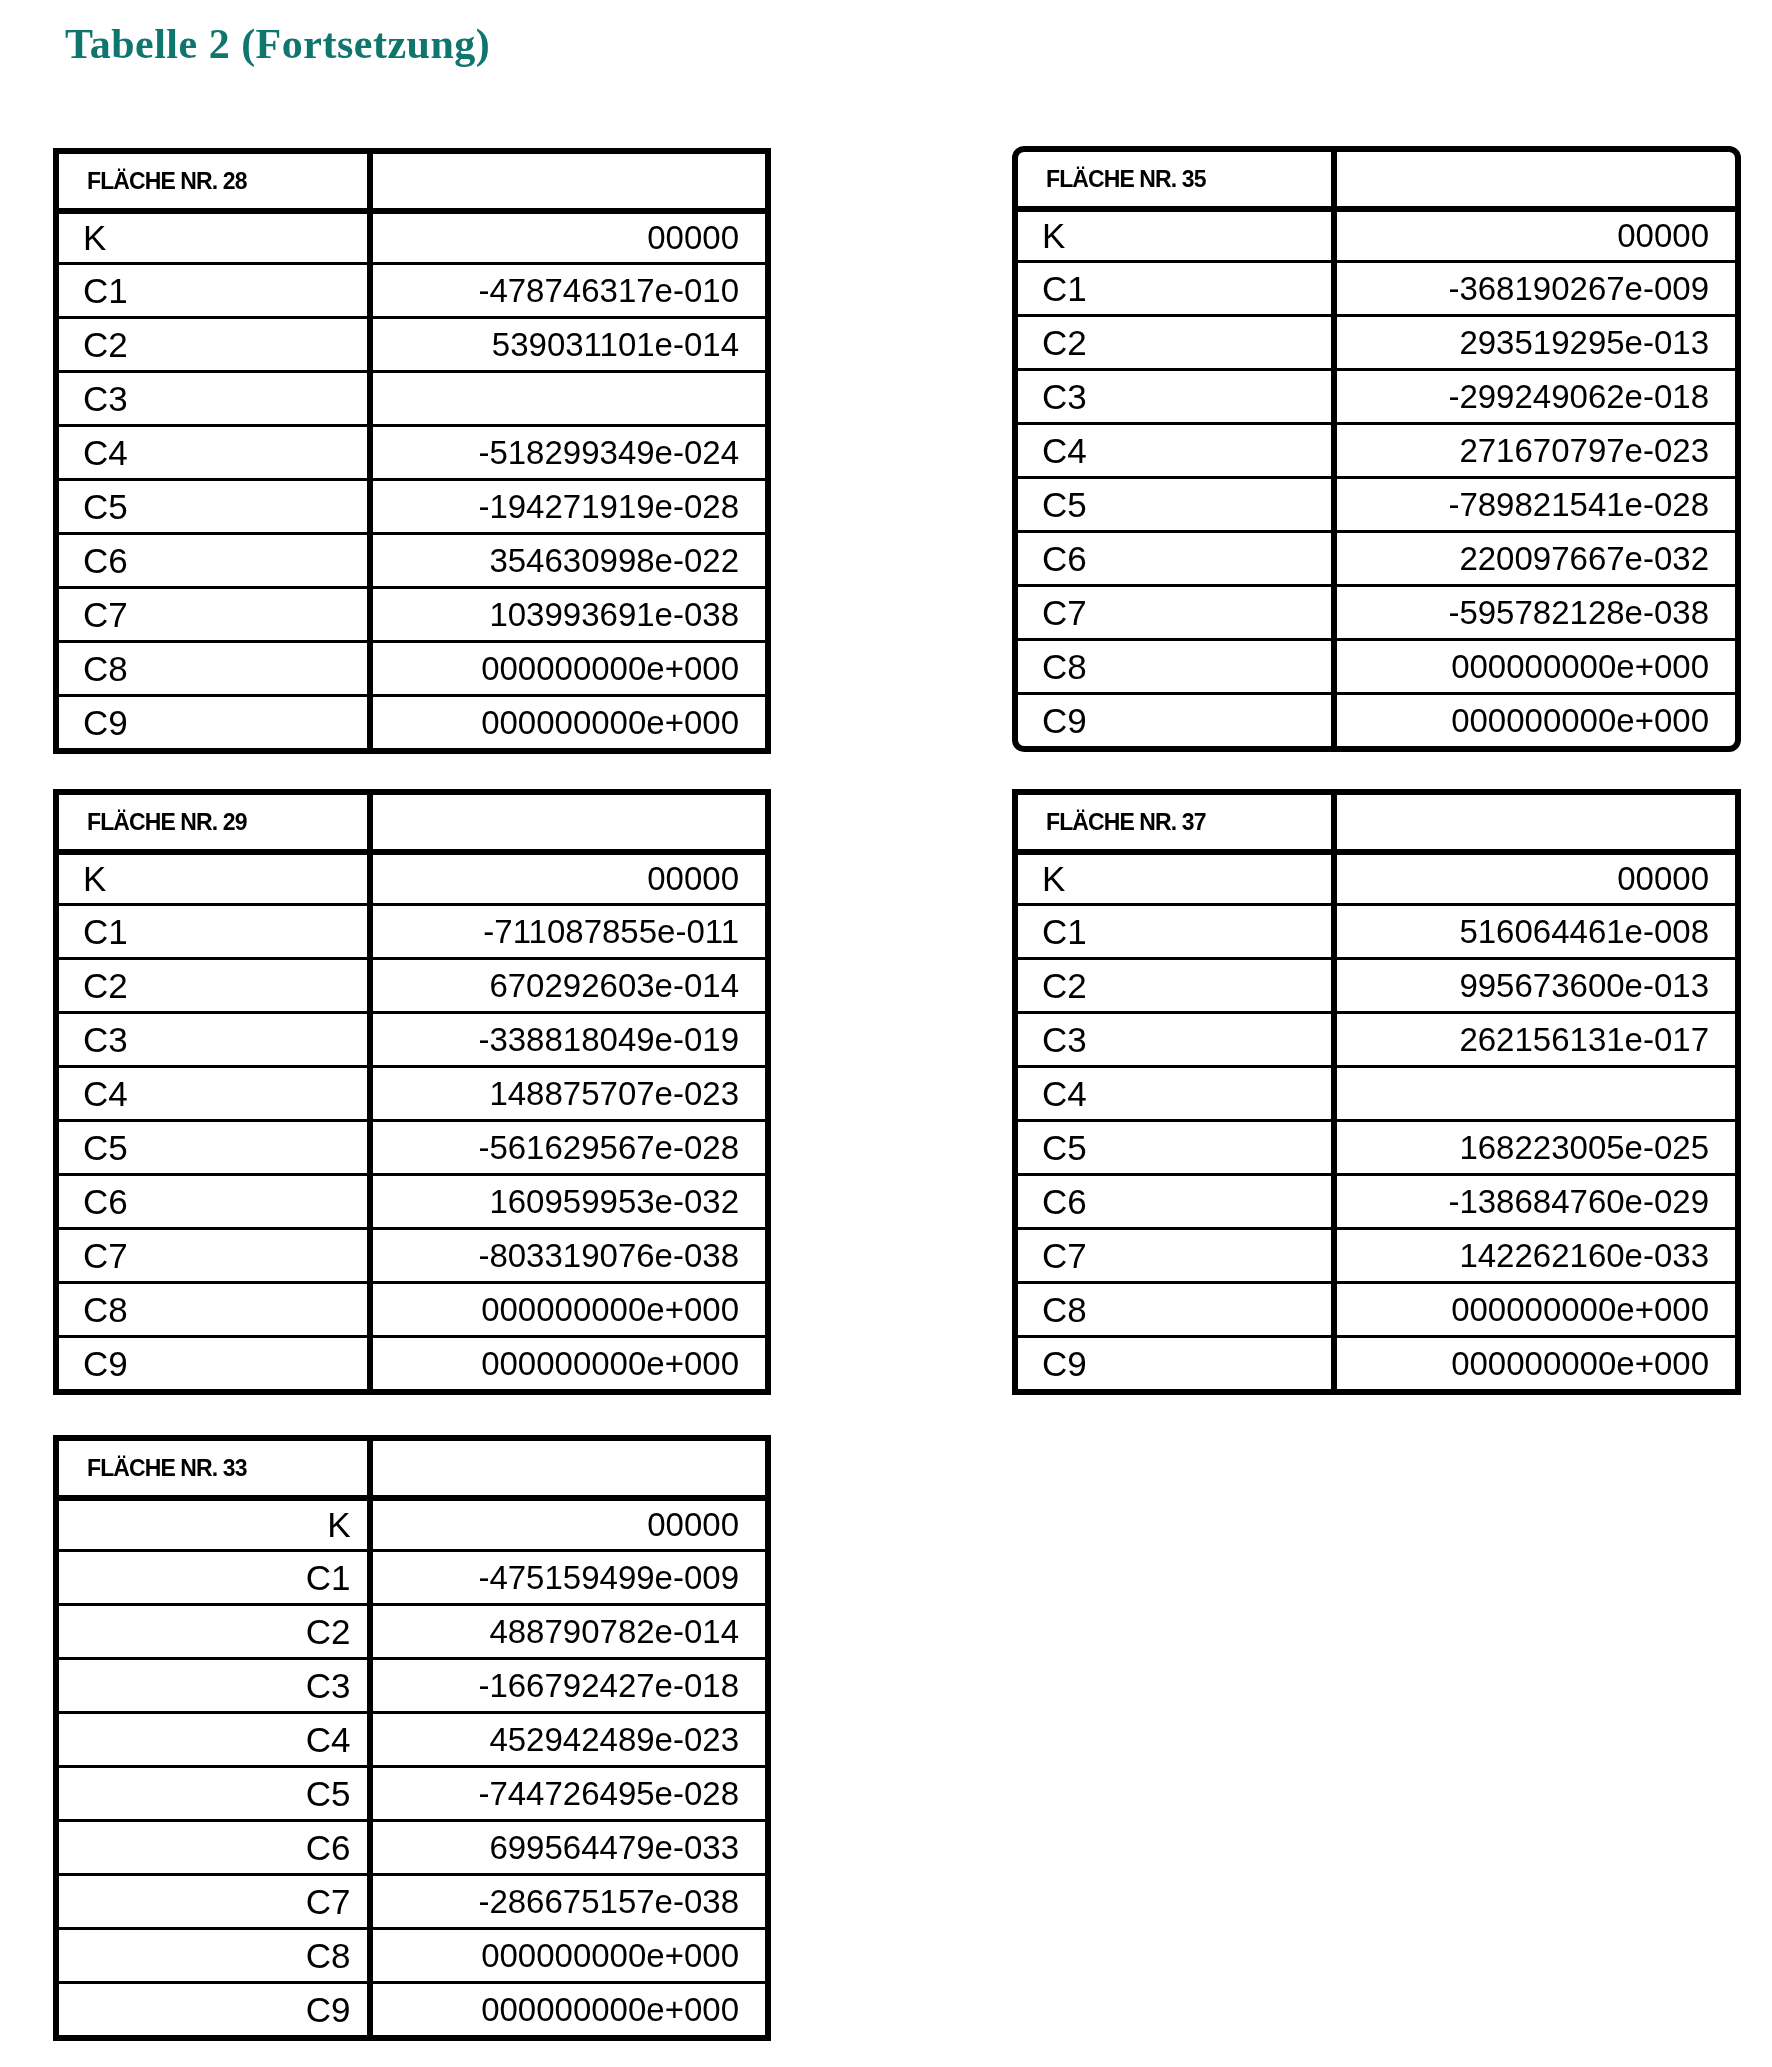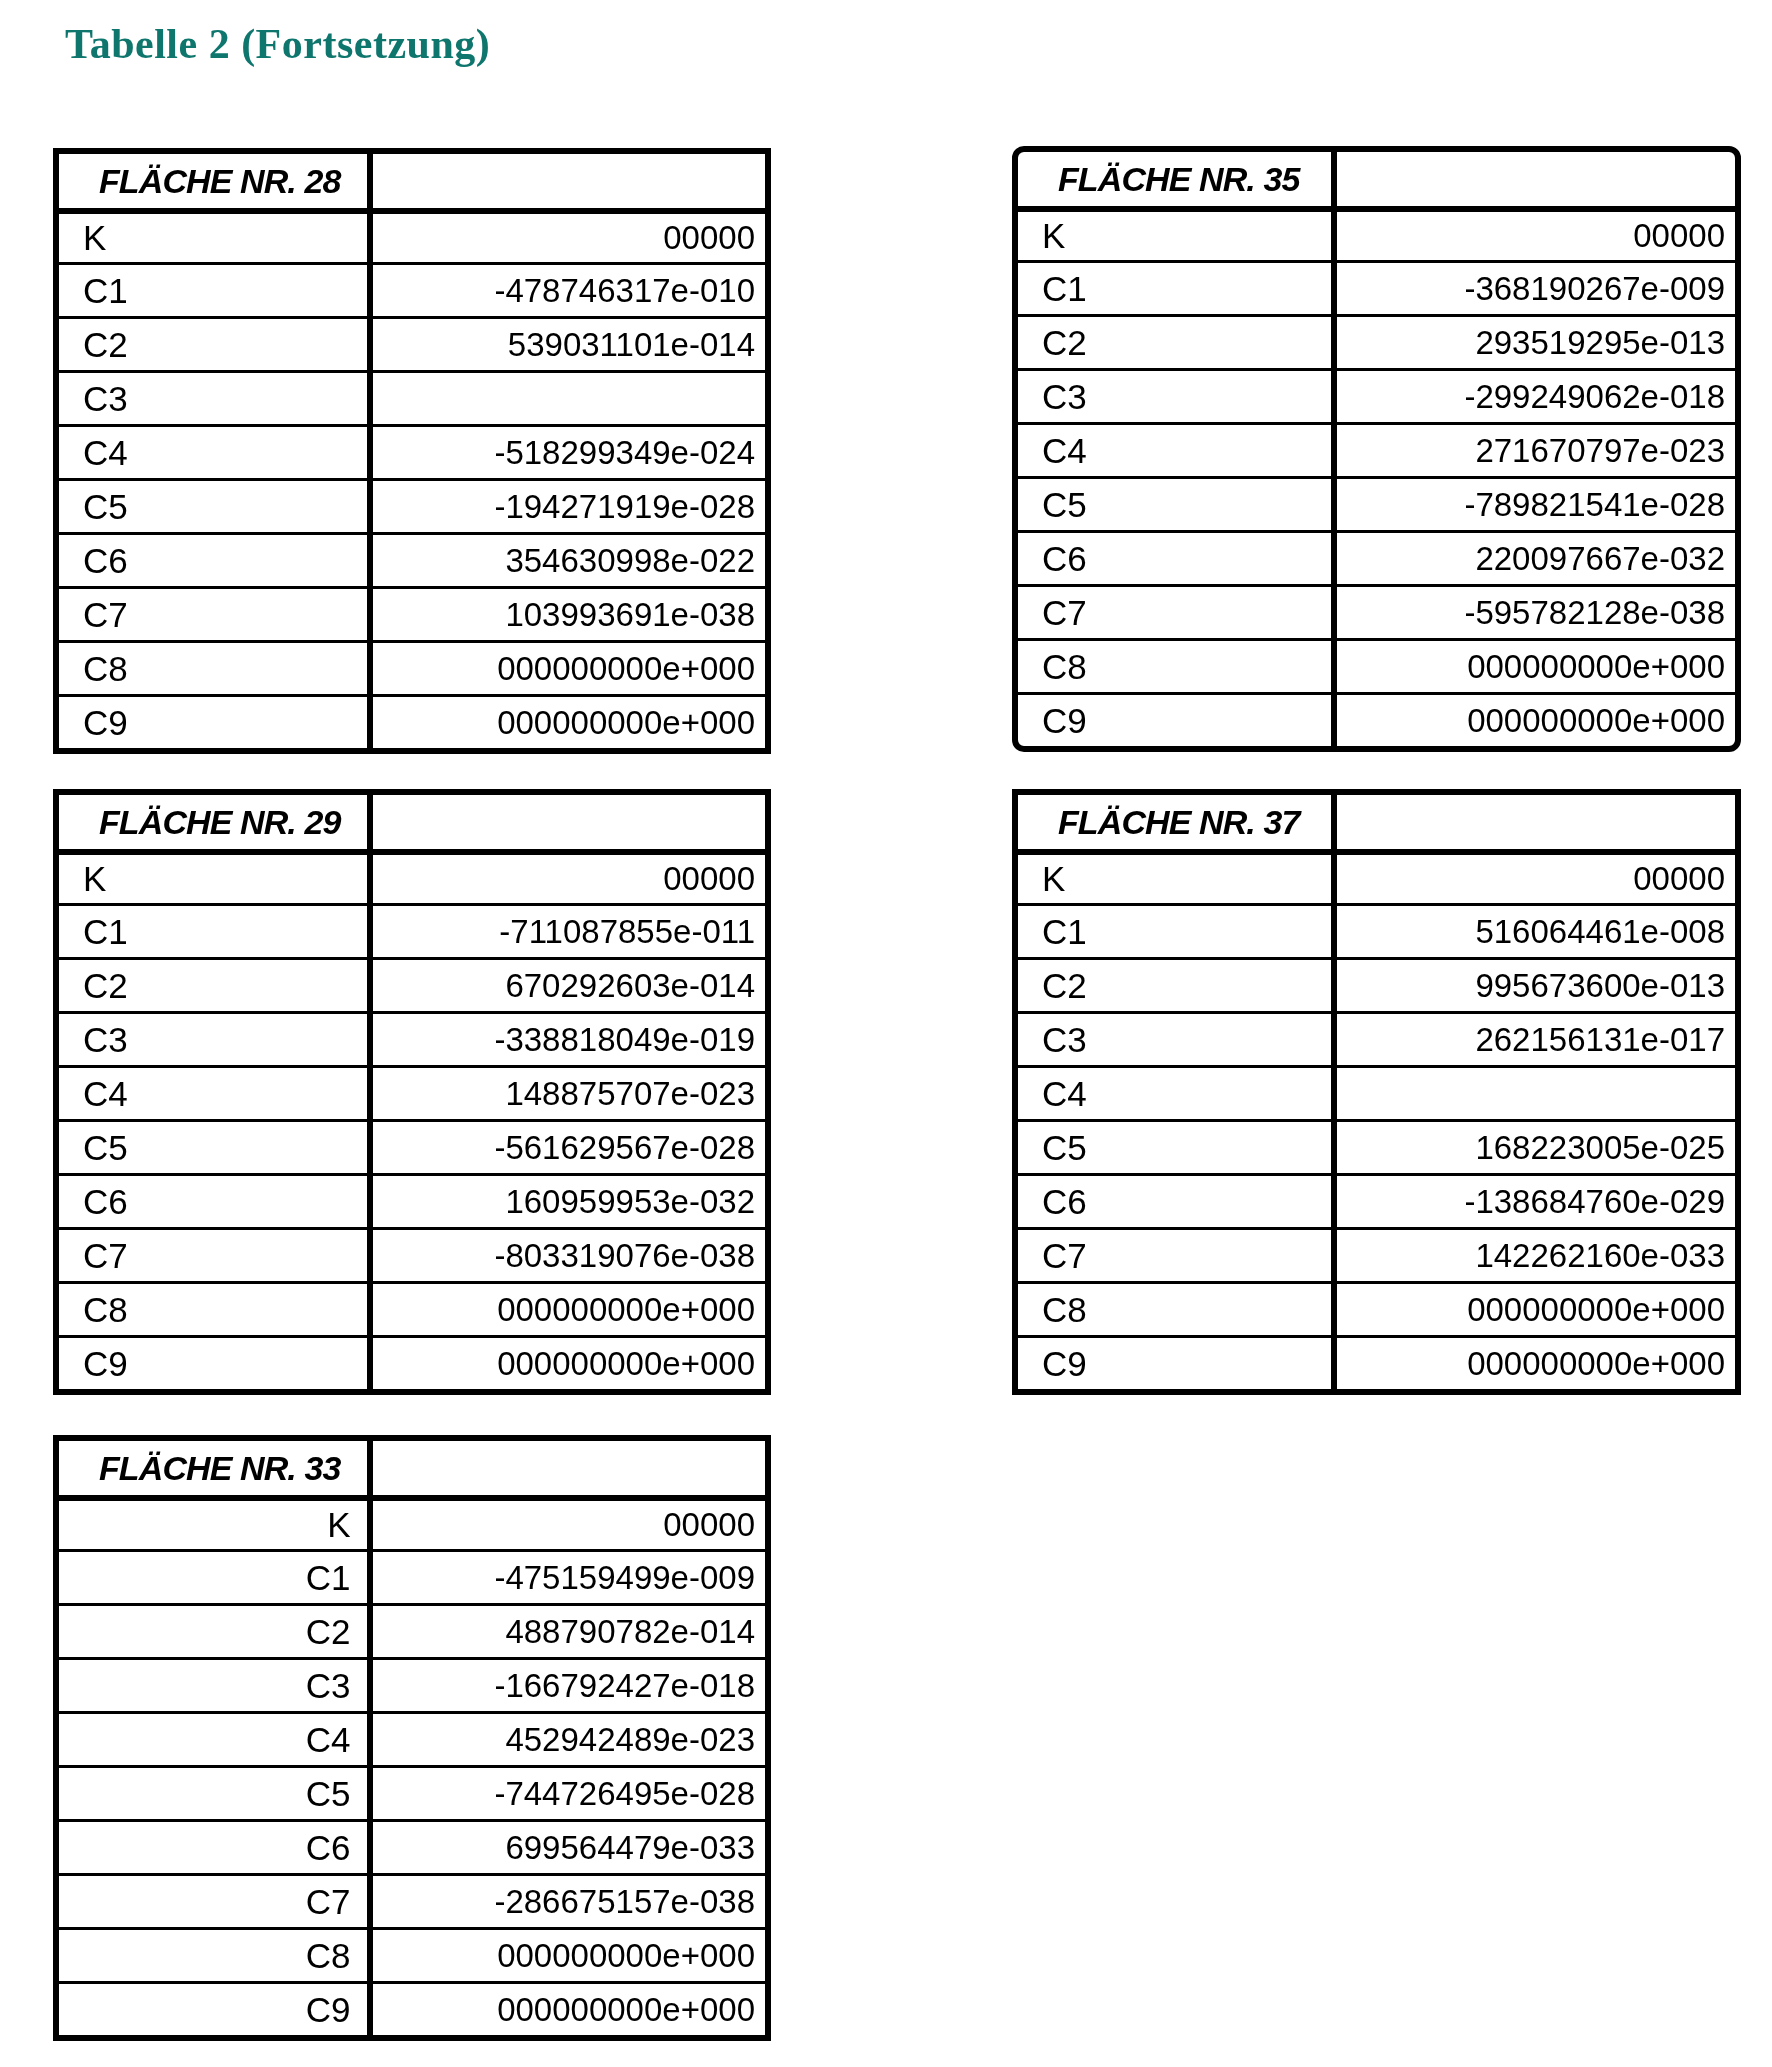--- a/index.html
+++ b/index.html
@@ -47,26 +47,25 @@
     box-sizing: border-box;
   }
   .hcell {
     box-sizing: border-box;
     display: flex;
     align-items: center;
   }
   .hcell.label {
     width: 44.5%;
     border-right: 6.5px solid #000000;
-    padding-left: 40px;
+    padding-left: 28px;
     font-weight: 700;
-    font-size: 34px;
+    font-size: 23px;
     letter-spacing: -0.9px;
     white-space: nowrap;
-    font-style: italic;
   }
   .hcell.value { flex: 1; }
 
   .trow {
     display: flex;
     height: 54px;
     box-sizing: border-box;
     border-top: 3.7px solid #000000;
   }
   .rows .trow:first-child {
@@ -80,21 +79,21 @@
   }
   .cell.label {
     width: 44.5%;
     border-right: 6.5px solid #000000;
     padding-left: 24px;
     font-size: 35px;
   }
   .cell.value {
     flex: 1;
     justify-content: flex-end;
-    padding-right: 10px;
+    padding-right: 26px;
     font-size: 33px;
     margin-left: 16px;
   }
   .labels-right .cell.label {
     justify-content: flex-end;
     padding-left: 0;
     padding-right: 16.6px;
   }
 </style>
 </head>

